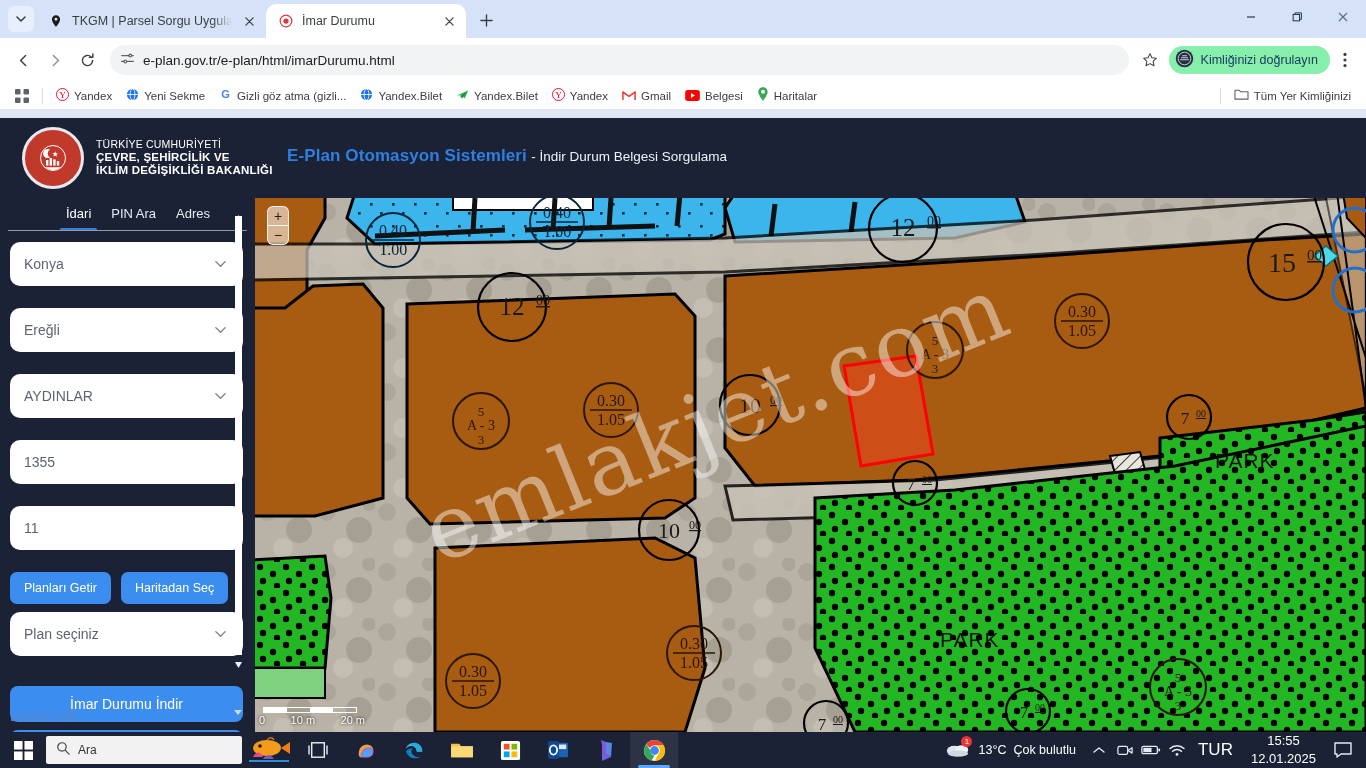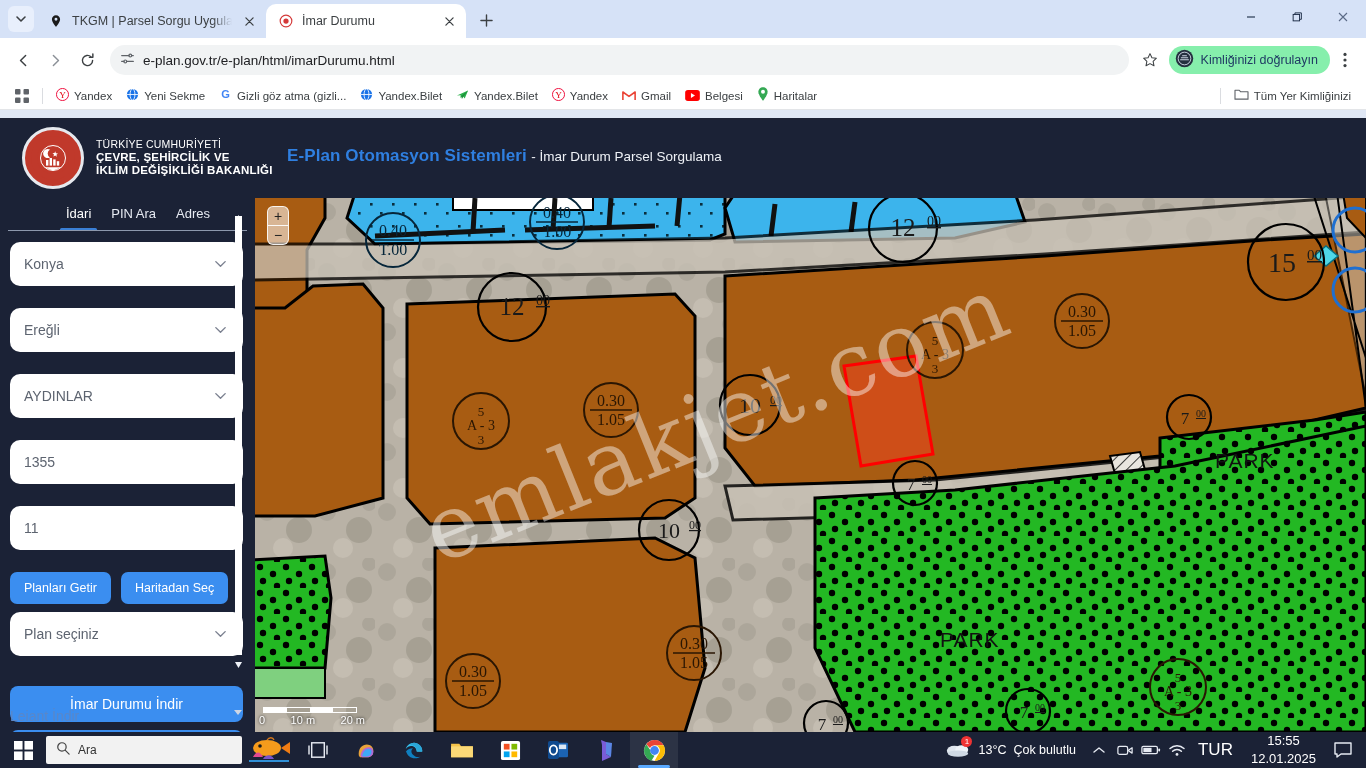--- a/index.html
+++ b/index.html
@@ -379,21 +379,21 @@
           </svg>
         </div>
       </div>
       <div class="ministry">
         <div class="l1">TÜRKİYE CUMHURİYETİ</div>
         <div class="l2">ÇEVRE, ŞEHİRCİLİK VE</div>
         <div class="l3">İKLİM DEĞİŞİKLİĞİ BAKANLIĞI</div>
       </div>
       <div class="apptitle">
         <span class="main">E-Plan Otomasyon Sistemleri</span>
-        <span class="sub">- İmar Durum Parsel Sorgulama</span>
+        <span class="sub">- İndir Durum Belgesi Sorgulama</span>
       </div>
     </div>
 
     <div class="body">
 
       <div class="sidebar">
         <div class="tabs">
           <div class="sidetab active"><span>İdari</span></div>
           <div class="sidetab"><span>PIN Ara</span></div>
           <div class="sidetab"><span>Adres</span></div>

